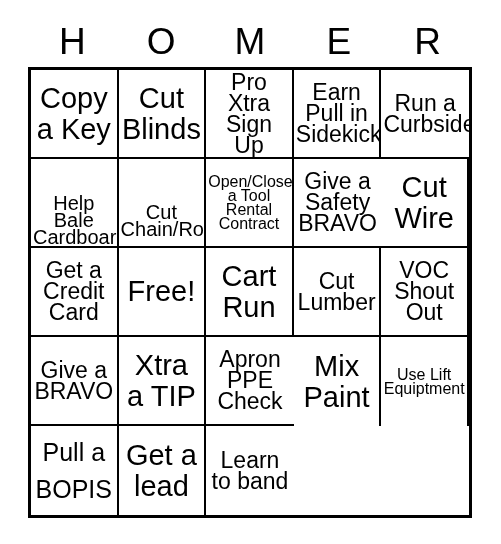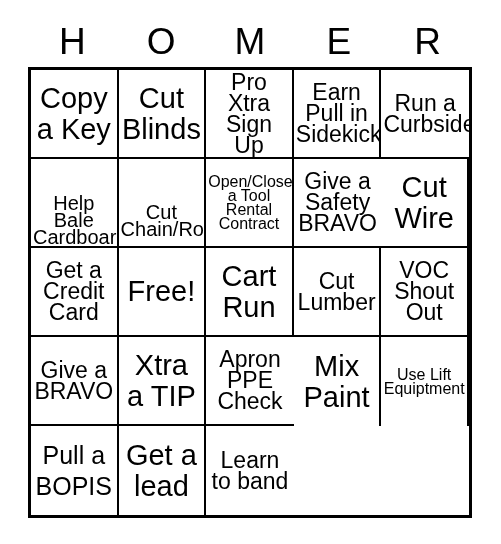--- a/index.html
+++ b/index.html
@@ -77,21 +77,21 @@
     text-align: center;
     width: 100%;
     font-family: "Liberation Sans", sans-serif;
     color: #000000;
     font-weight: 400;
     white-space: pre-line;
   }
 
   
   .sz-xl  { font-size: 29px; line-height: 31px; }
-  .sz-lg  { font-size: 25px; line-height: 31px; }
+  .sz-lg  { font-size: 25px; line-height: 37px; }
   .sz-md  { font-size: 23px; line-height: 21px; }
   .sz-sm  { font-size: 20px; line-height: 17px; margin-top: 36px; }
   .sz-xs  { font-size: 16px; line-height: 14px; }
 </style>
 </head>
 <body>
 
 <div id="card">
 
   <div id="header">

